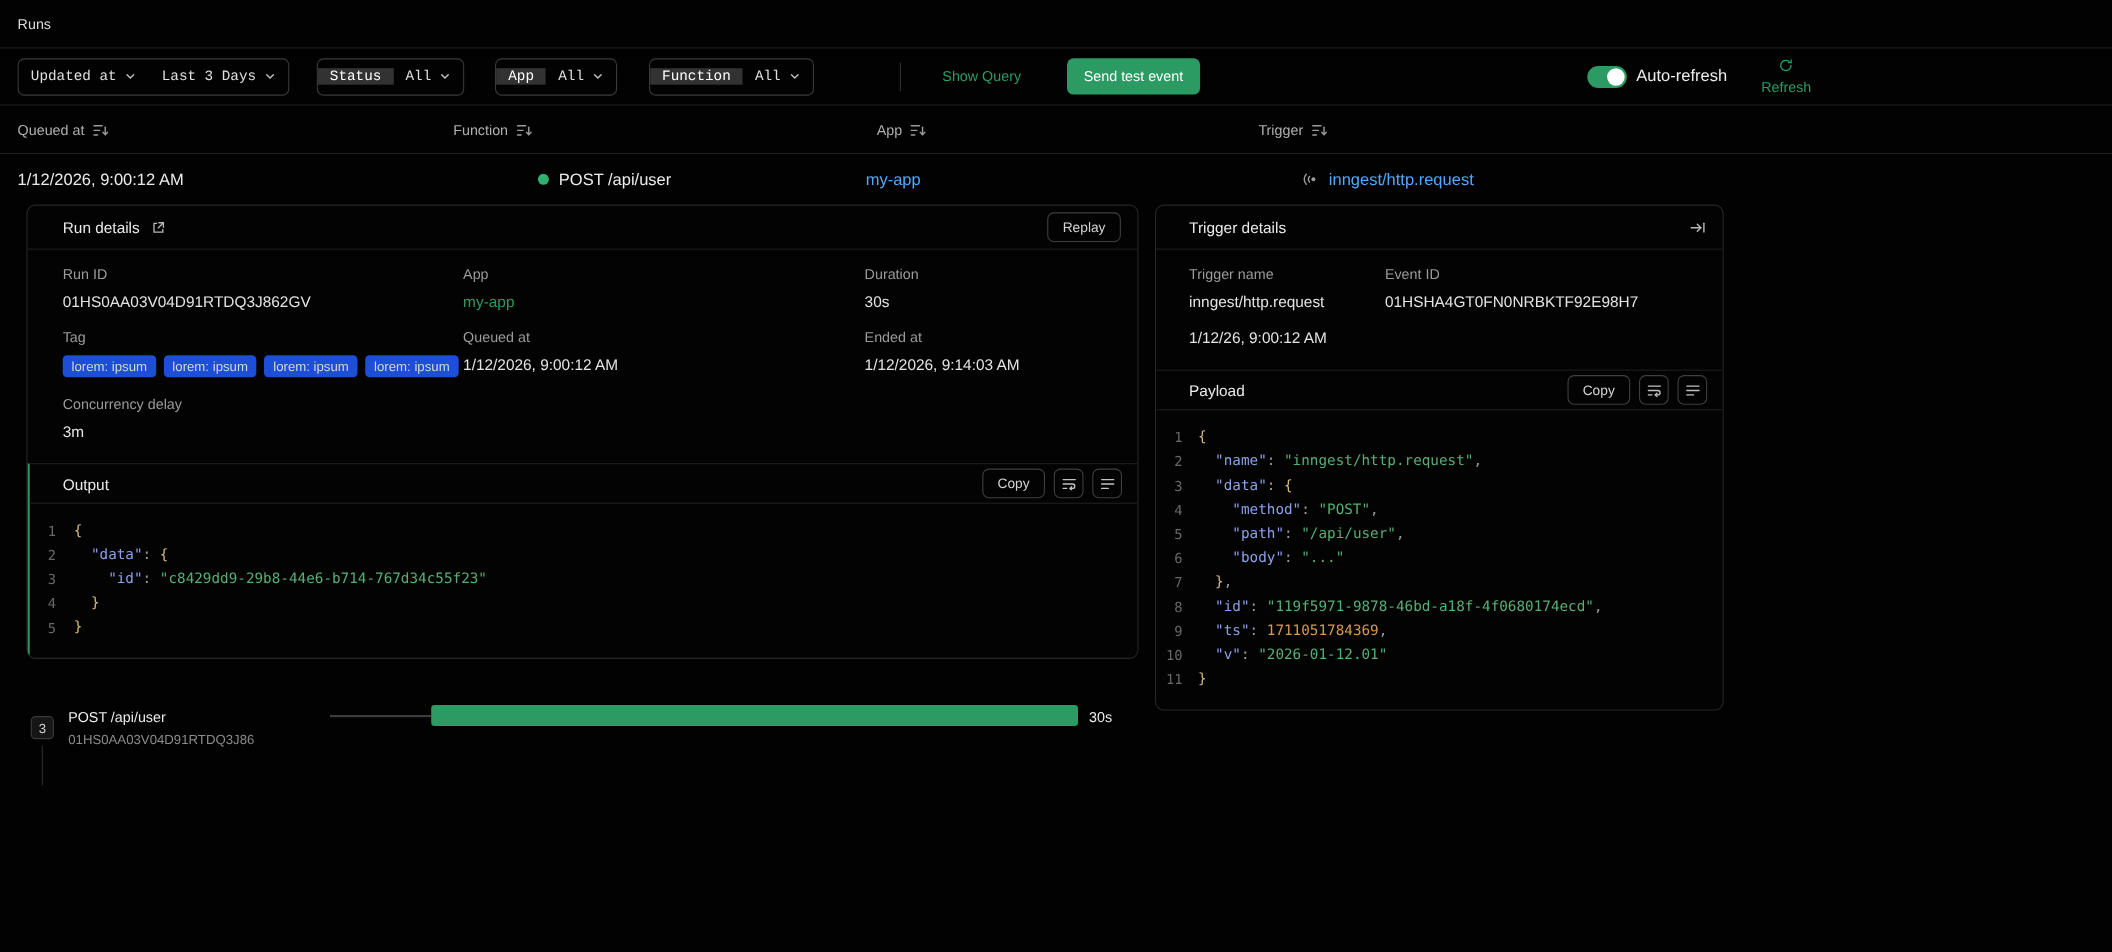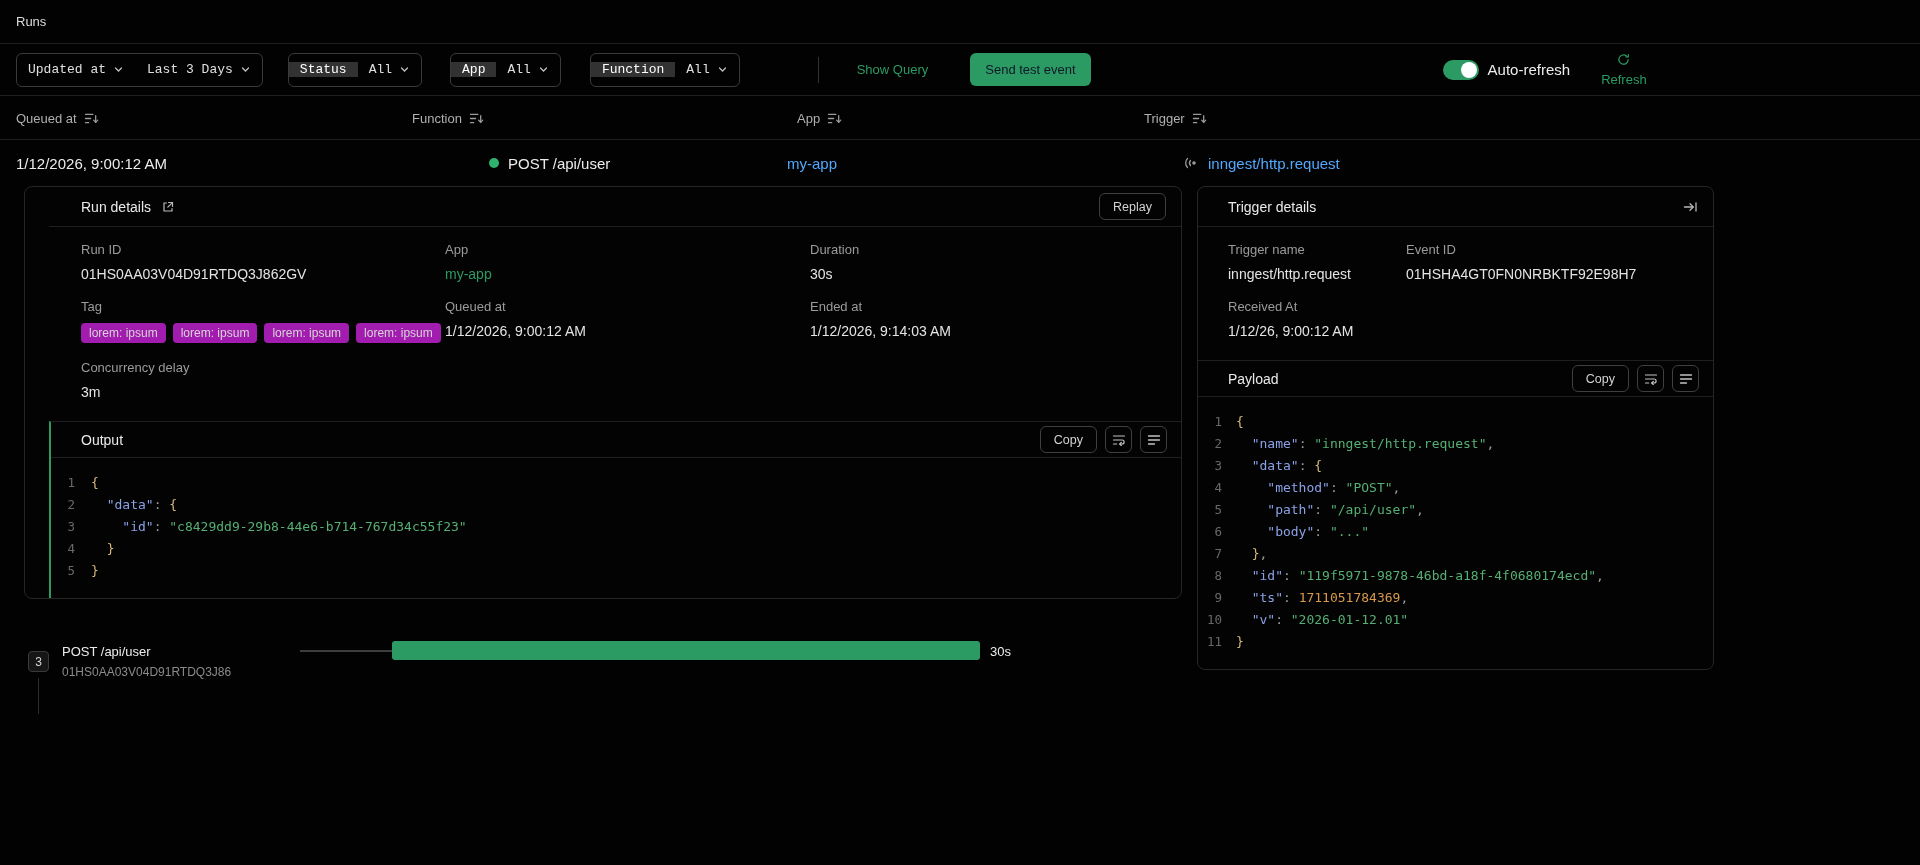--- a/index.html
+++ b/index.html
@@ -26,52 +26,52 @@
   .page-title{font-size:13px;color:#dcdcdc;}
   
   .filterbar{height:52px;border-bottom:1px solid var(--hairline);display:flex;align-items:center;padding:0 16px;}
   .fgroup{display:flex;align-items:center;height:34px;border:1px solid #3a3a3a;border-radius:6px;overflow:hidden;font-family:Liberation Mono, monospace;}
   .fseg{display:flex;align-items:center;gap:7px;padding:0 11px;font-size:13px;color:#e0e0e0;cursor:pointer;}
   .fgroup-divider{width:1px;background:#3a3a3a;}
   .fchip{display:flex;align-items:center;padding:0 11px;font-size:13px;color:#ffffff;background:#323232;}
   .vsep{width:1px;height:26px;background:#333;margin-left:78px;}
   .link-accent{color:var(--accent);font-size:13px;cursor:pointer;text-decoration:none;}
   .show-query{margin-left:38px;}
-  .btn-green{margin-left:42px;background:var(--accent);color:#0f172a;border:none;border-radius:6px;height:33px;padding:0 15px;font-size:13px;font-family:inherit;cursor:pointer;}
+  .btn-green{margin-left:42px;background:var(--accent);color:#ffffff;border:none;border-radius:6px;height:33px;padding:0 15px;font-size:13px;font-family:inherit;cursor:pointer;}
   .toggle{margin-left:352px;width:36px;height:20px;border-radius:10px;background:var(--accent);position:relative;cursor:pointer;flex-shrink:0;}
   .toggle .knob{position:absolute;right:2px;top:2px;width:16px;height:16px;border-radius:50%;background:#fff;}
   .auto-refresh-label{margin-left:9px;font-size:15px;color:#ededed;}
   .refresh{margin-left:31px;display:flex;align-items:center;gap:6px;font-size:13px;color:var(--accent);cursor:pointer;flex-direction:column;}
   
   .thead{position:relative;height:44px;border-bottom:1px solid var(--hairline);}
   .th{position:absolute;top:0;height:44px;display:flex;align-items:center;gap:7px;font-size:13px;font-weight:500;color:#b0b0b0;cursor:pointer;}
   .trow{position:relative;height:46px;}
   .tcell{position:absolute;top:0;height:46px;display:flex;align-items:center;gap:9px;font-size:15px;color:#ececec;}
   .tcell a{text-decoration:none;}
   .dot{width:10px;height:10px;border-radius:50%;background:#2fb26d;flex-shrink:0;}
   .cell-link{color:var(--link);cursor:pointer;}
   
   .main{display:flex;align-items:flex-start;gap:15px;padding-left:24px;}
   .panel{background:#030303;border:1px solid var(--border);border-radius:8px;overflow:hidden;}
-  .left-panel{width:1158px;padding-left:24px;}
+  .left-panel{width:1011px;}
   .right-panel{width:517px;}
   .panel-header{height:40px;display:flex;align-items:center;border-bottom:1px solid var(--hairline);padding:0 15px 0 32px;gap:10px;}
   .right-panel .panel-header{padding-left:30px;}
   .panel-title{font-size:14px;color:#eaeaea;}
   .spacer{flex:1;}
   .btn{background:transparent;border:1px solid #3f3f3f;border-radius:6px;color:#d3d3d3;font-size:12.5px;height:27px;padding:0 13px;font-family:inherit;cursor:pointer;}
   .icon-btn{width:27px;height:27px;border:1px solid #3f3f3f;border-radius:6px;background:transparent;display:flex;align-items:center;justify-content:center;cursor:pointer;padding:0;}
   
   .fields-grid{display:grid;grid-template-columns:364px 365px 1fr;row-gap:17px;padding:15px 32px 21px;}
   .right-panel .fields-grid{grid-template-columns:178px 1fr;padding:15px 30px 21px;row-gap:17px;}
   .flabel{font-size:13px;color:var(--txt2);margin-bottom:9px;}
   .fvalue{font-size:14px;color:#e4e4e4;}
   .fvalue.green{color:var(--accent);}
   .tags{display:flex;gap:7px;}
-  .tag{background:#a21caf;color:#d6d6d6;font-size:12px;padding:3px 8px;border-radius:4px;white-space:nowrap;}
+  .tag{background:#1d4ed8;color:#d6d6d6;font-size:12px;padding:3px 8px;border-radius:4px;white-space:nowrap;}
   .span-all{grid-column:1 / -1;}
   
   .code-section{border-top:1px solid var(--hairline);}
   .code-section.success{border-left:2px solid var(--accent);}
   .code-header{height:36px;display:flex;align-items:center;border-bottom:1px solid var(--hairline);padding:0 14px 0 30px;gap:8px;}
   .code-header .title{font-size:14px;color:#eaeaea;margin-right:auto;}
   .code-block{padding:13px 0 17px;font-family:"DejaVu Sans Mono", monospace;}
   .code-line{display:flex;height:22px;align-items:center;}
   .ln{width:40px;flex-shrink:0;text-align:right;padding-right:16px;color:#686868;font-size:12.5px;}
   .right-panel .ln{width:38px;padding-right:14px;}
@@ -362,21 +362,20 @@
     <div class="fields-grid">
       <div class="field">
         <div class="flabel">Trigger name</div>
         <div class="fvalue">inngest/http.request</div>
       </div>
       <div class="field">
         <div class="flabel">Event ID</div>
         <div class="fvalue">01HSHA4GT0FN0NRBKTF92E98H7</div>
       </div>
       <div class="field span-all">
-        <div class="flabel">Received At</div>
         <div class="fvalue">1/12/26, 9:00:12 AM</div>
       </div>
     </div>
 
     <div class="code-section">
       <div class="code-header">
         <span class="title">Payload</span>
         <button class="btn">Copy</button>
         <button class="icon-btn">
           <svg width="14" height="12" viewBox="0 0 14 12">

